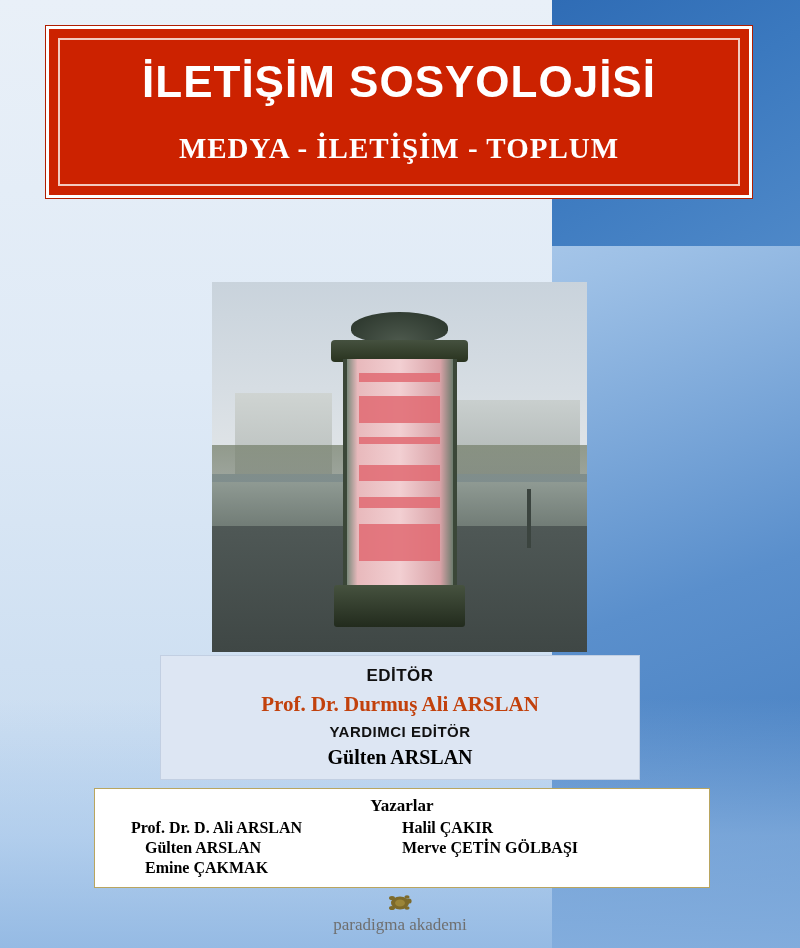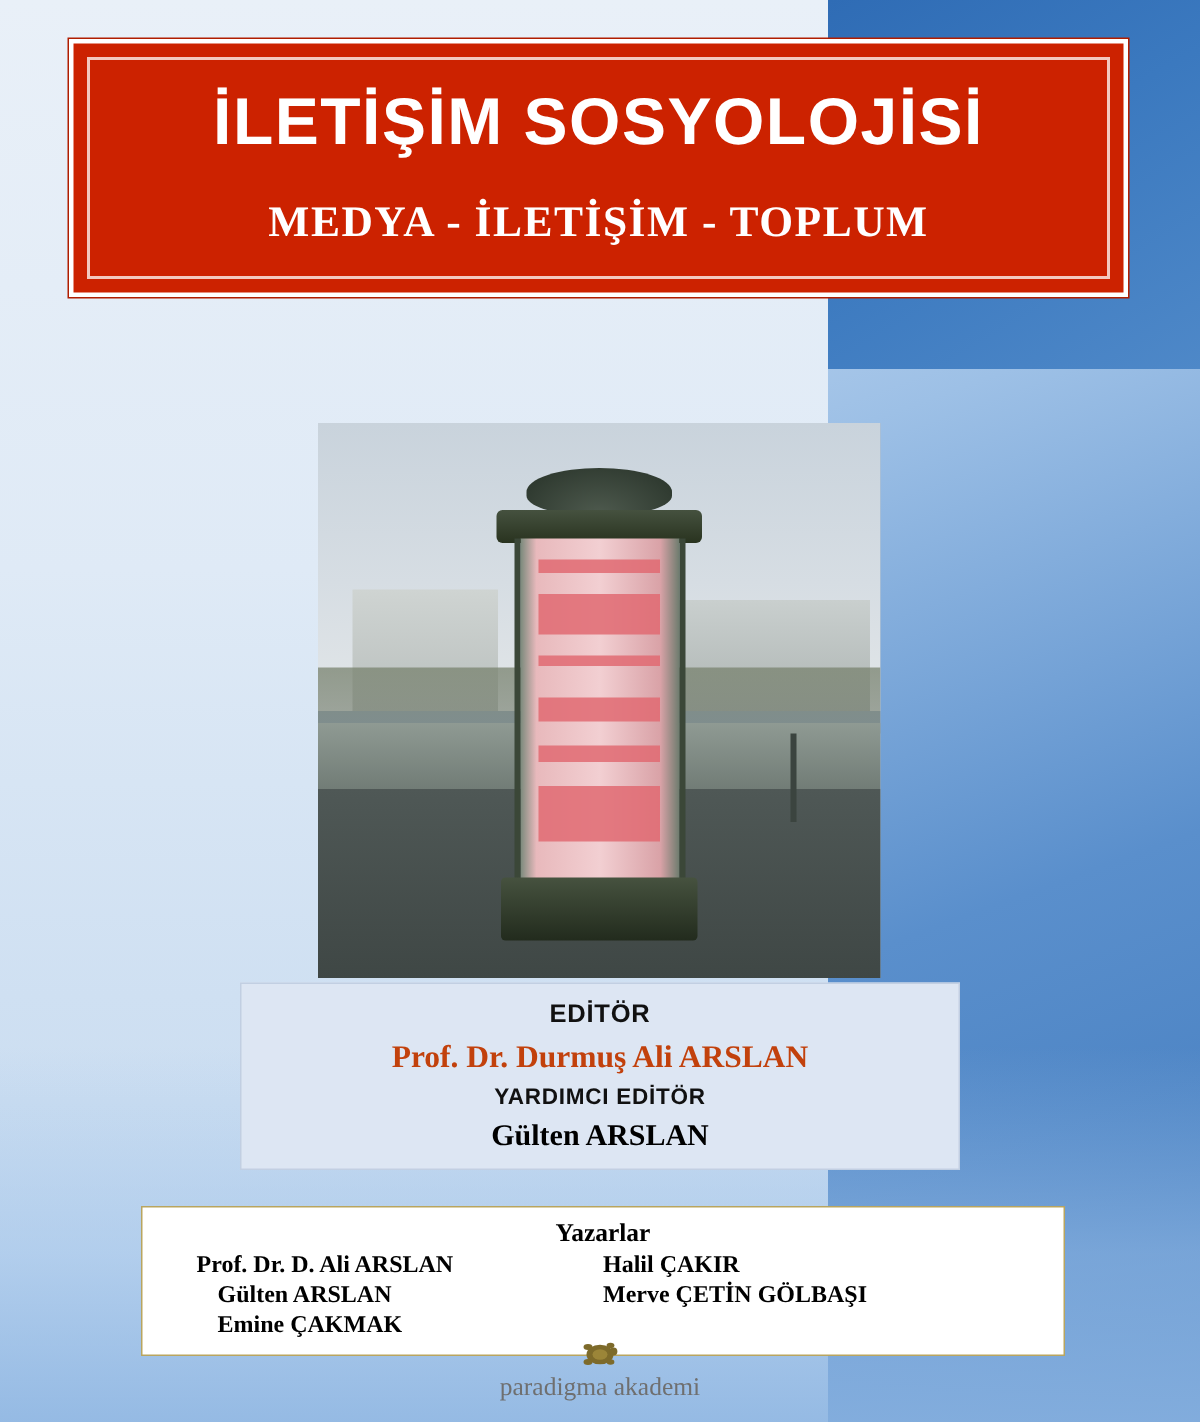--- a/index.html
+++ b/index.html
@@ -194,21 +194,20 @@
   
   .authors-box {
     position: absolute;
     left: 94px; top: 788px;
     width: 616px; height: 100px;
     background: #ffffff;
     border: 1px solid #b9a55f;
     box-sizing: border-box;
     padding: 7px 0 0 0;
     text-align: center;
-    margin-top: 16px;
   }
   .authors-title {
     font-size: 17px;
     font-weight: bold;
     color: #000000;
     font-family: "Liberation Serif", serif;
     margin-bottom: 3px;
   }
   .authors-grid {
     display: grid;

